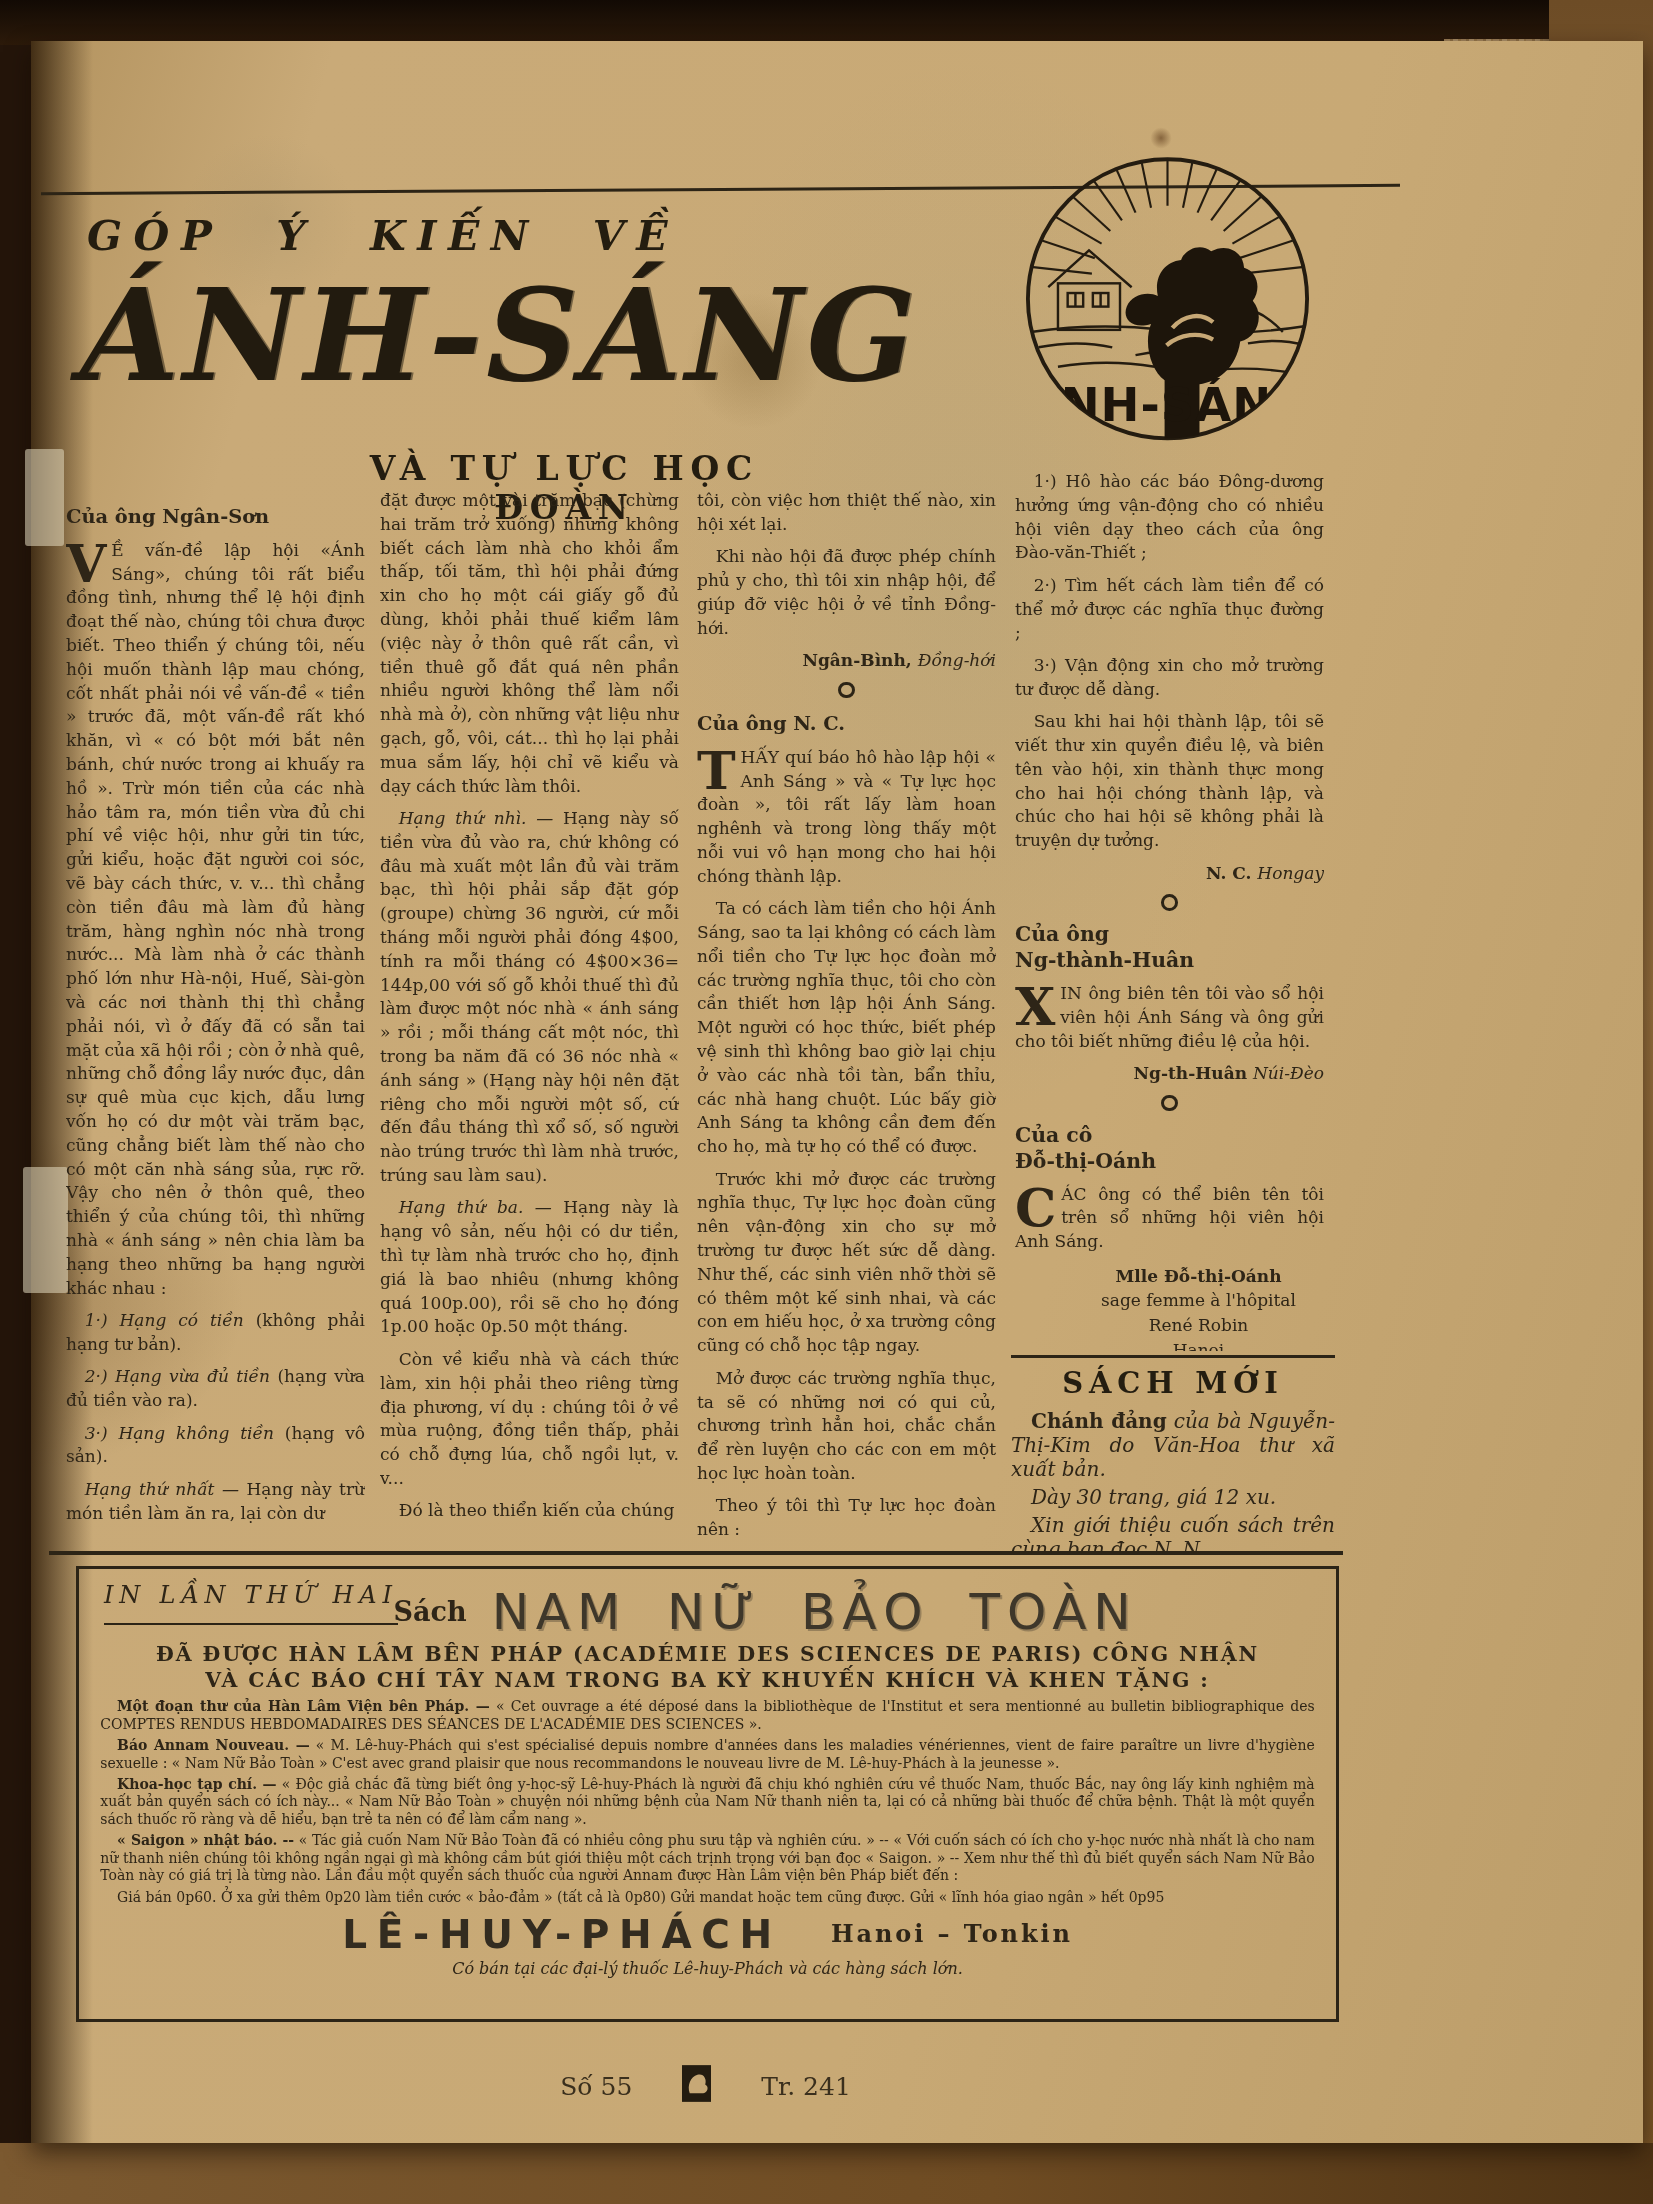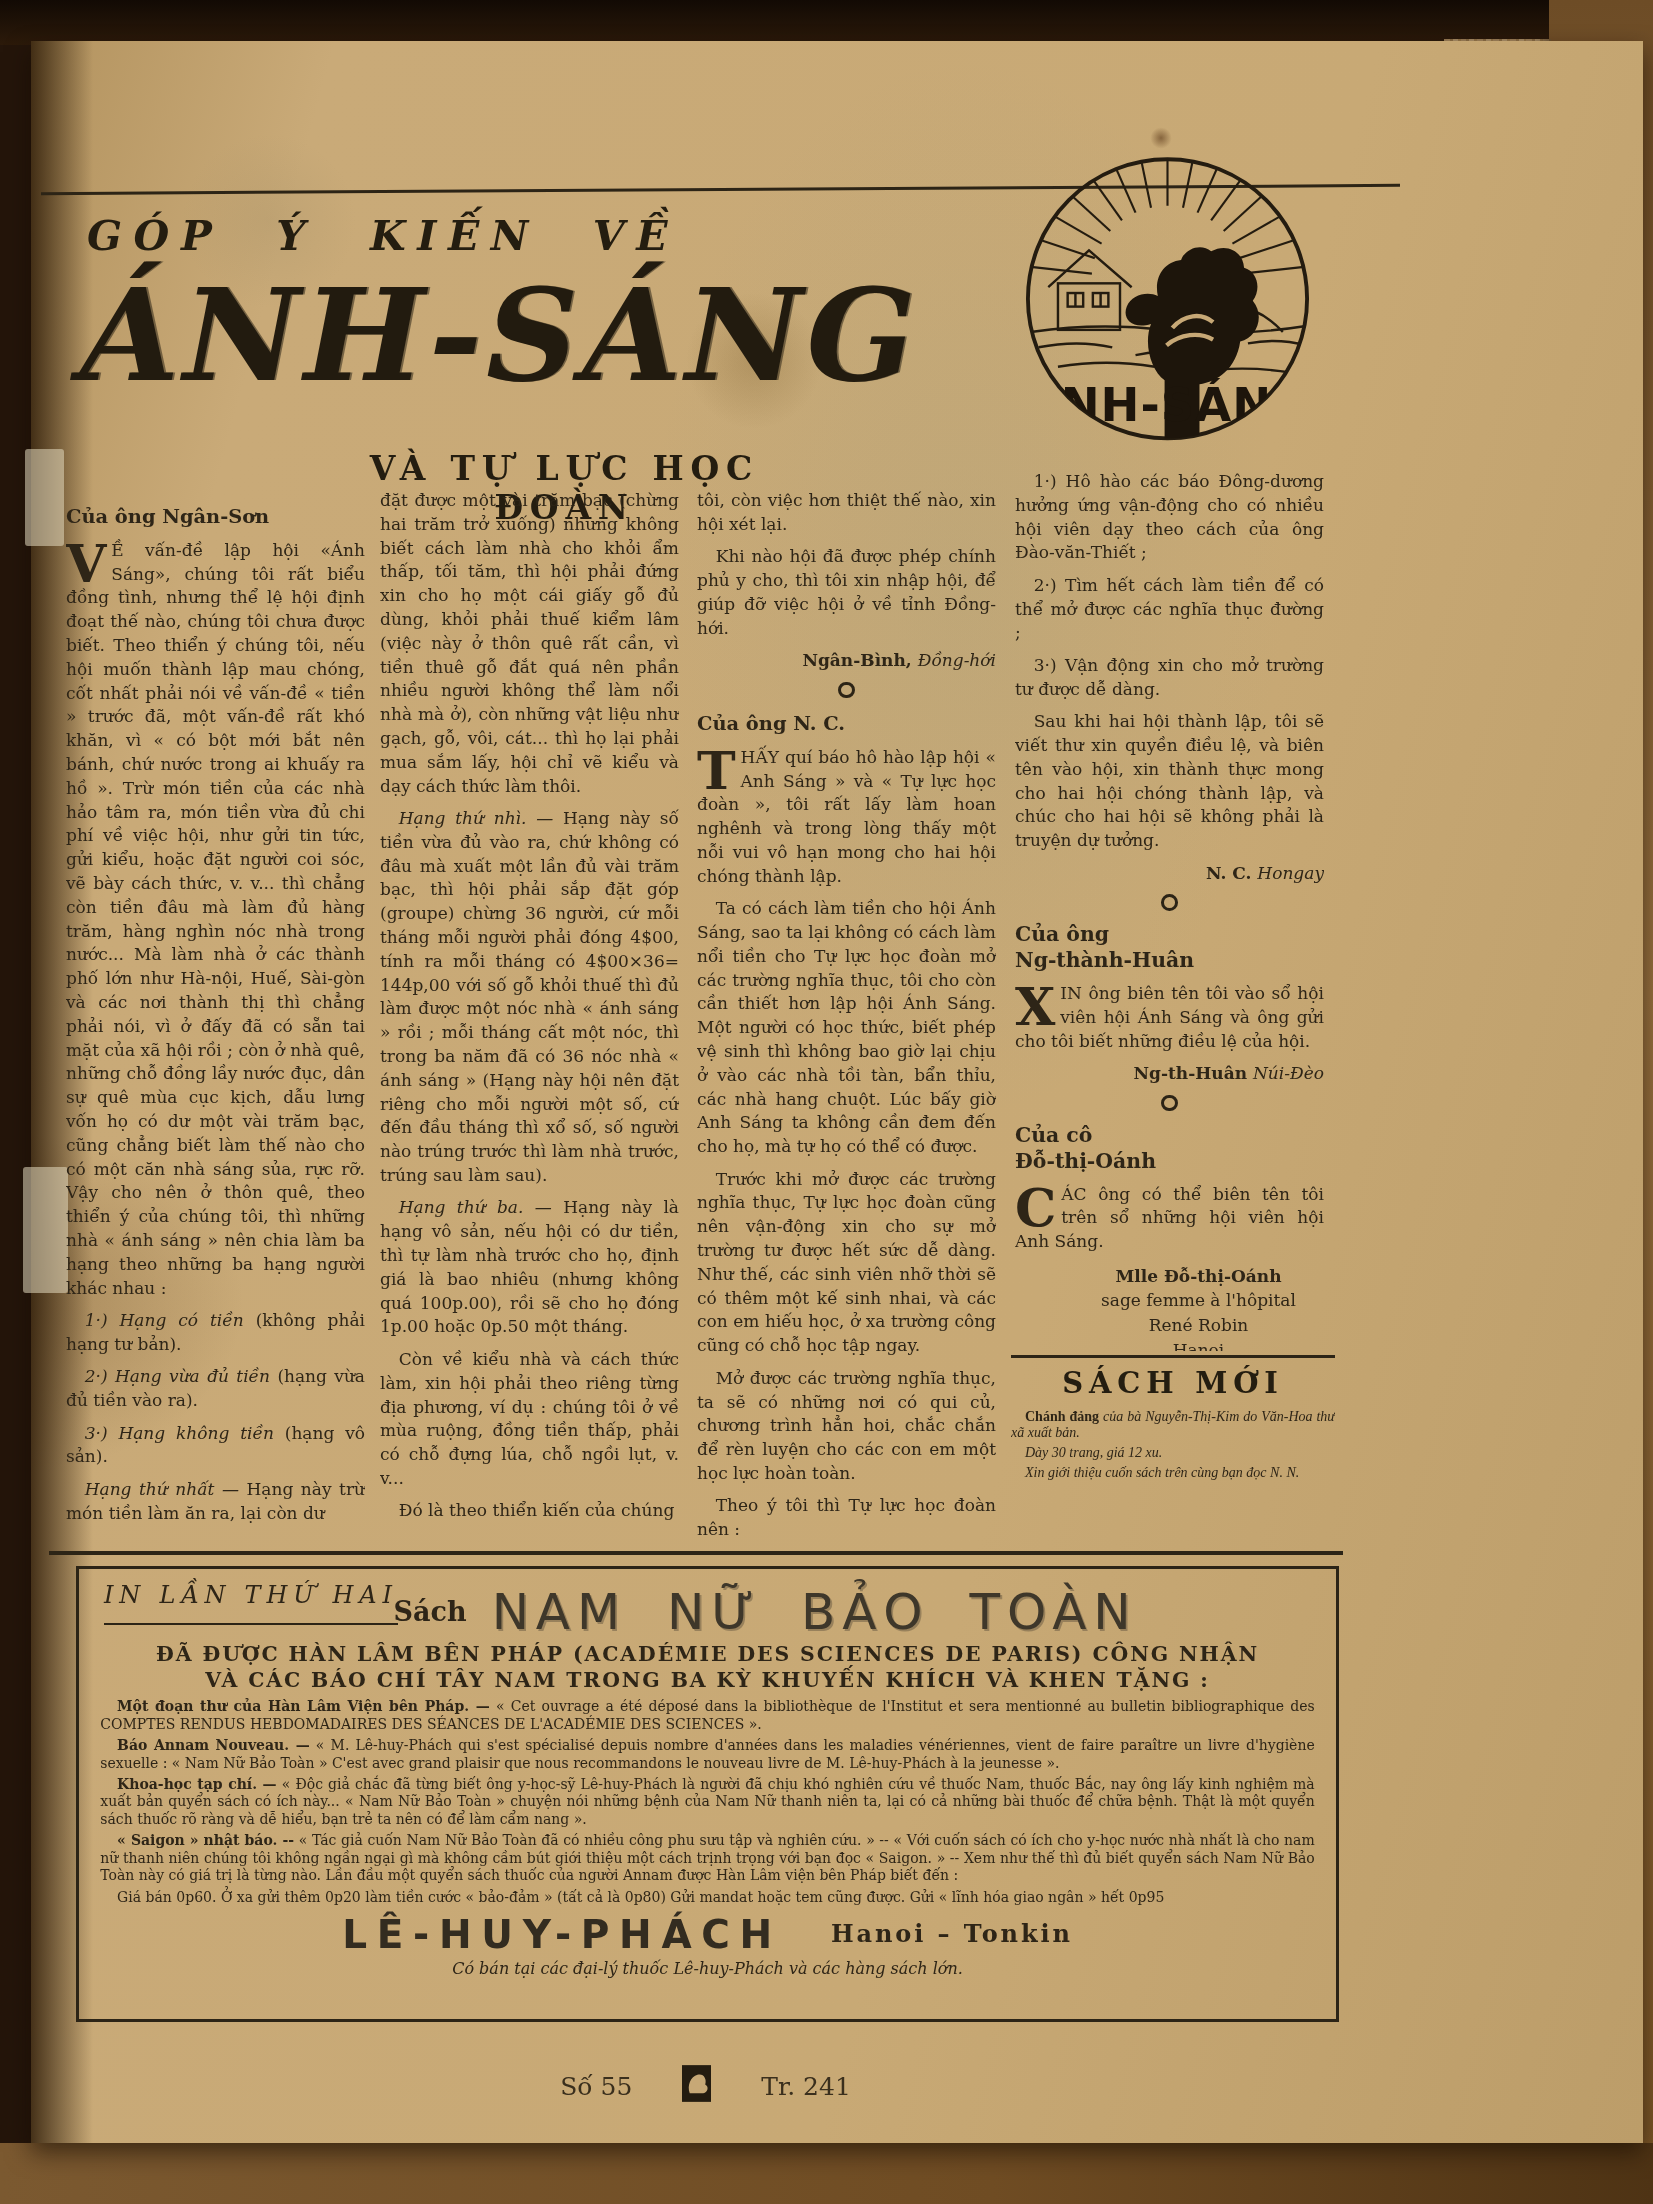--- a/index.html
+++ b/index.html
@@ -55,21 +55,21 @@
   .sig i{font-weight:normal;margin-top:12px;}
   .ring{width:10.7px;height:10.7px;border:3.4px solid #2c2416;border-radius:50%;
     margin:7.8px auto 11.6px auto;}
   .num-item{text-indent:1.1em;margin:0 0 7.8px 0;}
   .sigblock{text-align:center;margin:9.7px 0 0 58px;line-height:1.45;}
   .sigblock .b{font-weight:bold;}
   
   .sach{position:absolute;left:980px;top:1314px;width:324px;height:190px;
     border-top:3.9px solid #2c2416;padding-top:5.8px;overflow:hidden;}
   .sach h3{margin:1.9px 0 9.7px 0;text-align:center;font-size:29px;letter-spacing:5.8px;color:#241d10;}
-  .sach p{margin:0 0 3.9px 0;font-size:14px;font-style:italic;text-align:justify;text-indent:1em;font-family:Liberation Serif, serif;}
+  .sach p{margin:0 0 3.9px 0;font-size:20px;font-style:italic;text-align:justify;text-indent:1em;}
   .sach .lead{font-style:normal;font-weight:bold;}
   
   .ad{position:absolute;left:45px;top:1525px;width:1263px;height:456px;
     border:3.4px solid #2c2416;box-sizing:border-box;padding:9.7px 21.3px 5.8px 21.3px;}
   .ad-edition{position:absolute;left:25px;top:11.6px;font-size:24px;font-weight:normal;
     font-style:italic;letter-spacing:5.8px;border-bottom:2.9px solid #2c2416;padding-bottom:14px;}
   .ad-titlerow{text-align:center;margin:3.9px 0 1.9px 116px;white-space:nowrap;}
   .ad-booklabel{font-size:27px;font-weight:bold;margin-right:25px;vertical-align:7.8px;}
   .ad-title{font-family:"DejaVu Sans","Liberation Sans",sans-serif;
     font-size:50px;font-weight:normal;letter-spacing:6.8px;word-spacing:17.5px;color:#3e372a;

